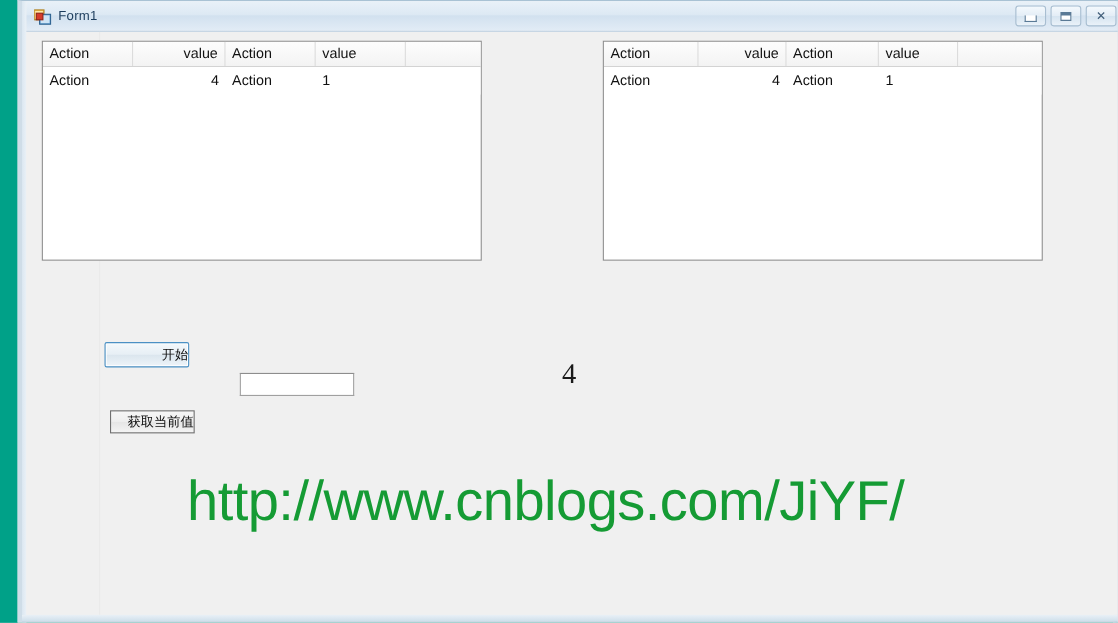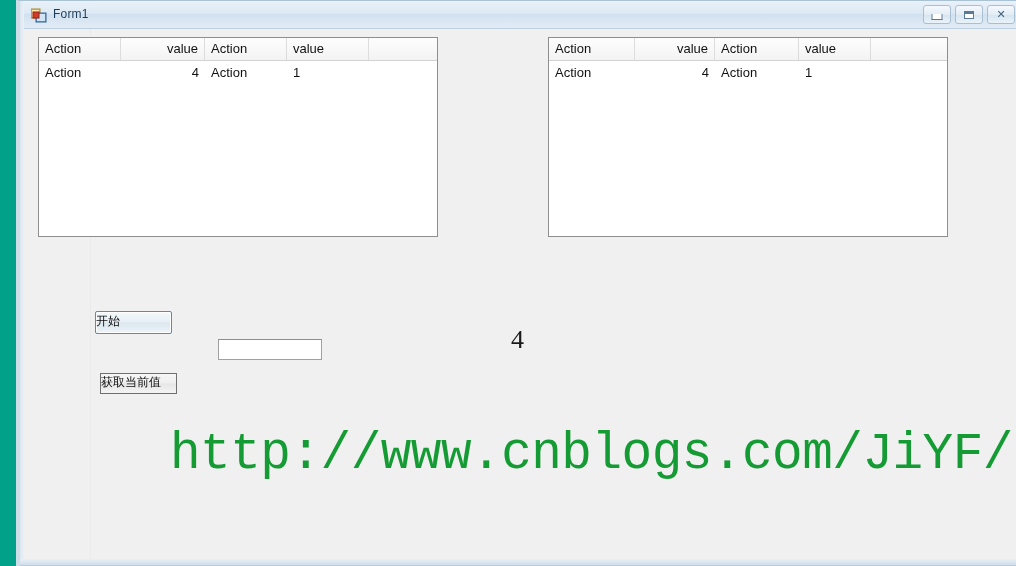--- a/index.html
+++ b/index.html
@@ -171,23 +171,23 @@
     overflow: hidden;
   }
   .gc.num { text-align: right; }
 
   
   .btn {
     position: absolute;
     box-sizing: border-box;
     font-size: 12px;
     color: #0d0d0d;
-    text-align: left;
-    white-space: nowrap;
-    font-family: Liberation Mono, monospace;
+    text-align: right;
+    white-space: nowrap;
+    font-family: Liberation Sans, sans-serif;
   }
   .btn.focused {
     border: 1px solid #4a90c4;
     border-radius: 2px;
     background: linear-gradient(to bottom, #f3f8fb 0%, #e7eff5 48%, #dbe6ee 52%, #eef4f9 100%);
     box-shadow: inset 0 0 0 1px #ffffff;
   }
   .btn.plain {
     border: 1px solid #707070;
     background: linear-gradient(to bottom, #f6f6f6 0%, #efefef 48%, #e6e6e6 52%, #f4f4f4 100%);
@@ -209,21 +209,21 @@
   
   .counter-label {
     position: absolute;
     font-family: "Liberation Serif", serif;
     font-size: 26px;
     color: #1a1a1a;
     white-space: nowrap;
   }
   .url-label {
     position: absolute;
-    font-family: Liberation Mono, monospace;
+    font-family: Liberation Sans, sans-serif;
     font-size: 51px;
     color: #159b34;
     white-space: nowrap;
     letter-spacing: -0.5px;
   }
 </style>
 </head>
 <body>
 
 <div class="window">

